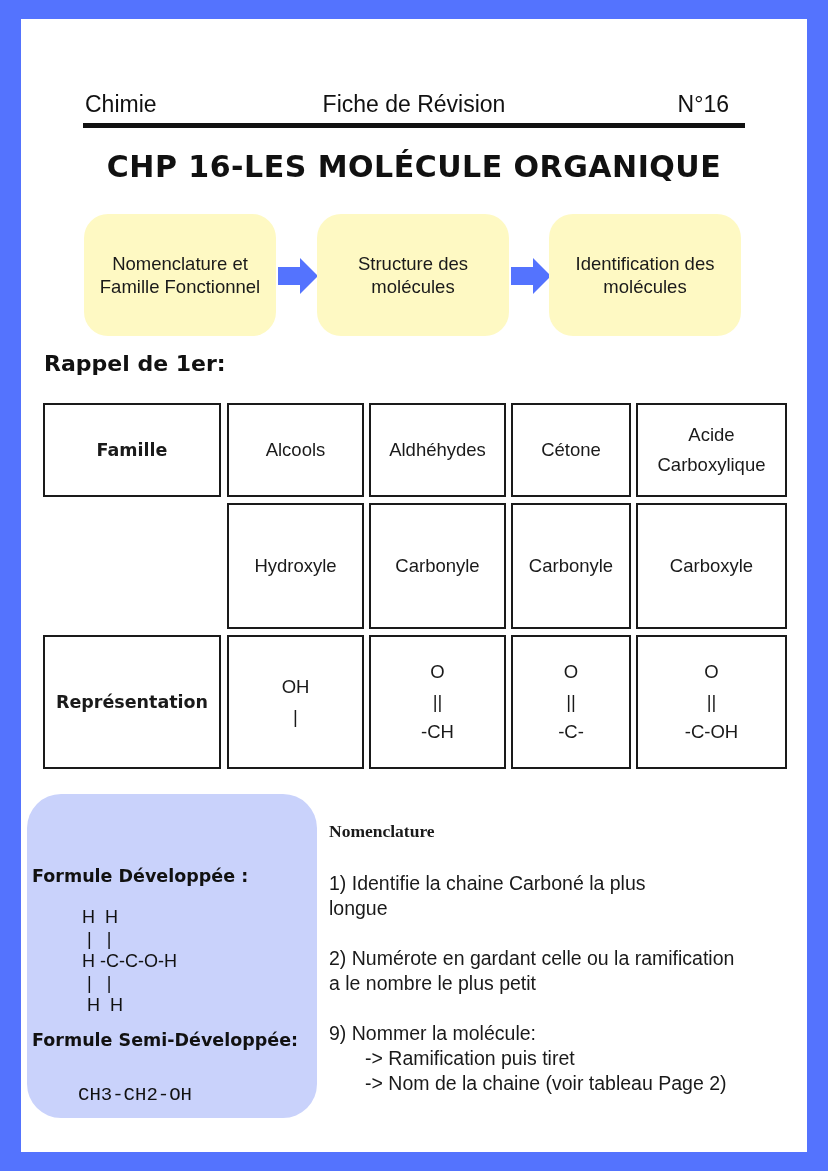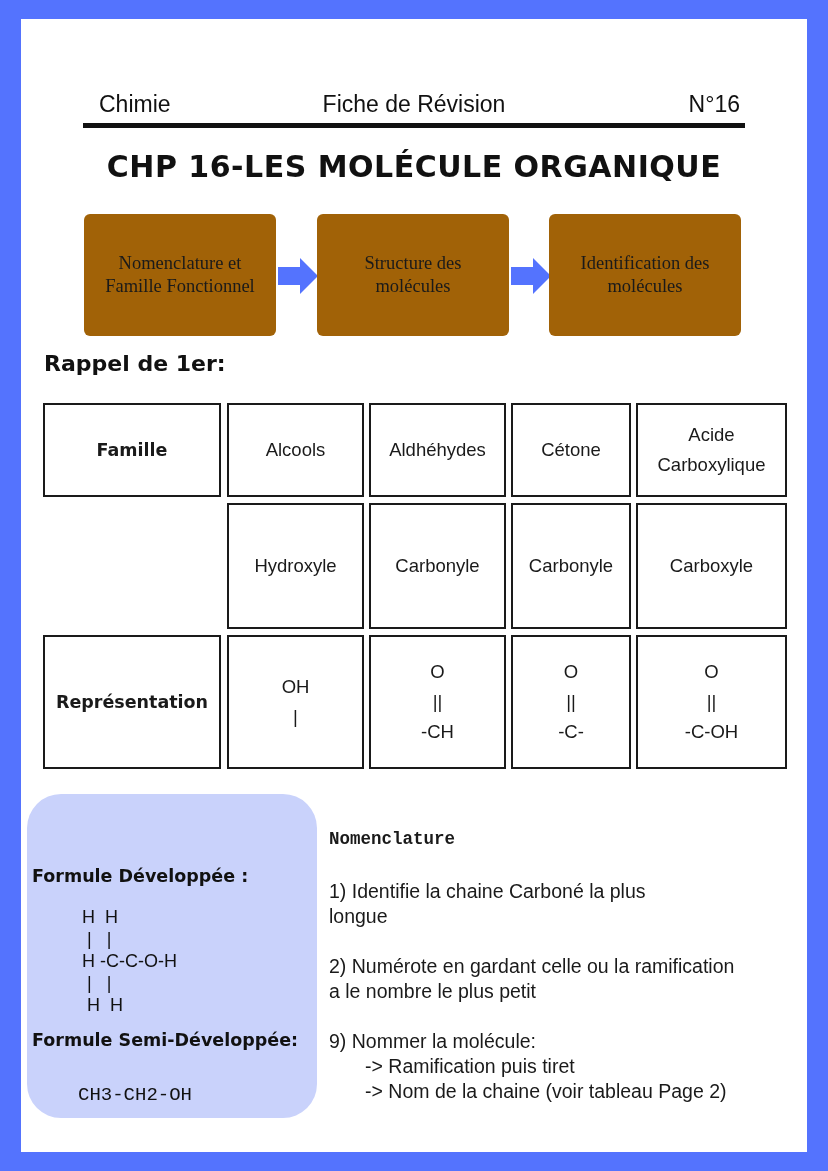--- a/index.html
+++ b/index.html
@@ -18,47 +18,47 @@
   }
   .header {
     position: absolute;
     left: 62px; top: 68px; width: 662px; height: 40px;
   }
   .header span {
     position: absolute; top: 4px;
     font-size: 23px; font-weight: normal; letter-spacing: 0px;
     font-family: "Liberation Sans", sans-serif;
   }
-  .h-left { left: 16px; }
+  .h-left { left: 2px; }
   .h-center { left: 0; right: 0; text-align: center; }
-  .h-right { right: 5px; margin-left: 24px; }
+  .h-right { right: 16px; margin-left: 24px; }
   .header-rule {
     position: absolute;
     left: 62px; top: 104px; width: 662px; height: 5px;
     background: #111;
   }
   .title {
     position: absolute;
     left: 0; right: 0; top: 130px;
     text-align: center;
     font-family: "DejaVu Sans", sans-serif;
     font-weight: bold;
     font-size: 30px;
     letter-spacing: 0.5px;
   }
   .flow {
     position: absolute; left: 63px; top: 195px; width: 660px; height: 122px;
   }
   .flow-box {
     position: absolute; top: 0; width: 192px; height: 122px;
-    background: #a16207;
-    border-radius: 6px;
+    background: #fef9c3;
+    border-radius: 24px;
     display: flex; align-items: center; justify-content: center;
     text-align: center;
-    font-family: Liberation Serif, serif;
+    font-family: Liberation Sans, sans-serif;
     font-size: 18.5px; line-height: 23px;
     color: #1a1a1a;
     white-space: pre-line;
   }
   .fb1 { left: 0; }
   .fb2 { left: 233px; }
   .fb3 { left: 465px; }
   .flow-arrow {
     position: absolute; top: 44px; width: 40px; height: 36px;
   }
@@ -121,23 +121,23 @@
     font-family: Liberation Mono, monospace;
     font-size: 19px;
   }
   .nomen {
     position: absolute; left: 308px; top: 800px; width: 470px;
     font-family: "Liberation Sans", sans-serif;
     font-size: 19.5px; line-height: 25px;
     color: #1a1a1a;
   }
   .nomen-title {
-    font-family: Liberation Mono, monospace;
+    font-family: Liberation Serif, serif;
     font-weight: bold; font-size: 17.5px;
-    margin-bottom: 27px; display: block; margin-top: 8px;
+    margin-bottom: 27px; display: block;
   }
   .step { display: block; white-space: pre-line; margin-bottom: 25px; }
   .sub { display: block; padding-left: 36px; }
 </style>
 </head>
 <body>
 
 <div class="page">
 
   <div class="header">

